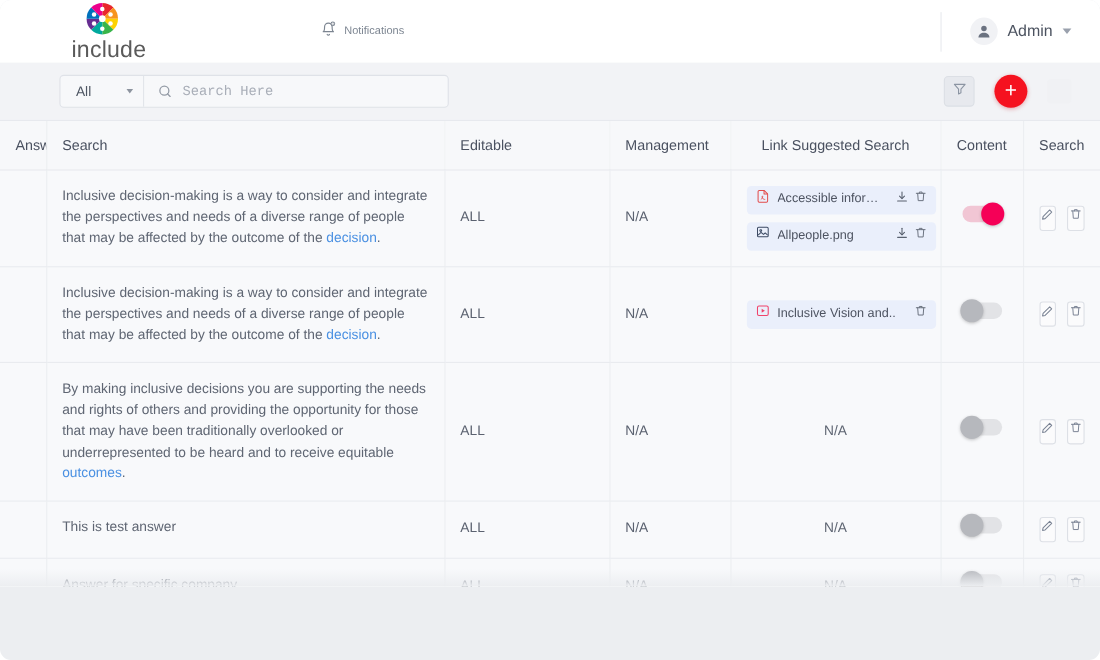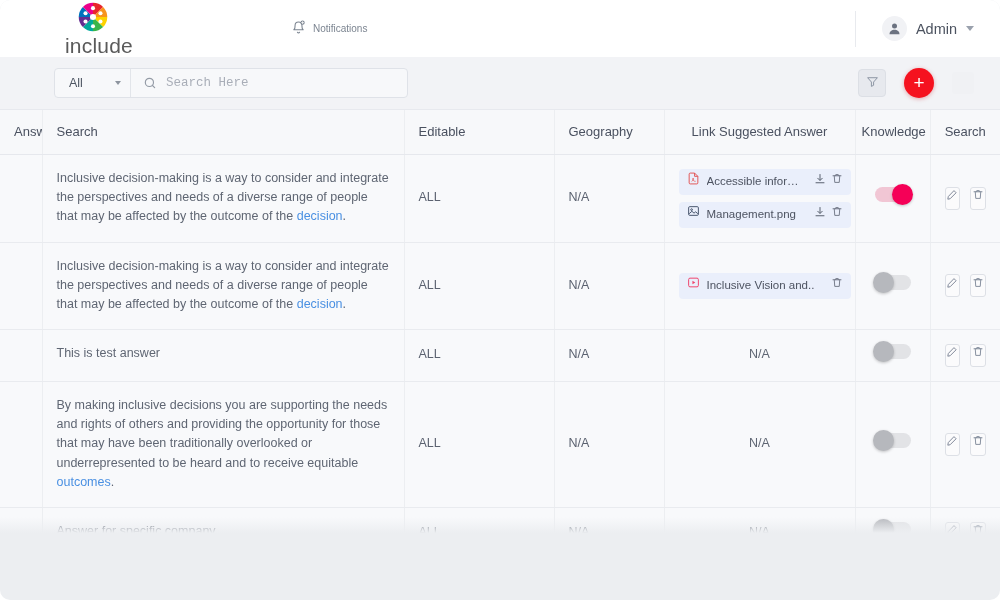--- a/index.html
+++ b/index.html
@@ -250,23 +250,23 @@
         <col style="width:110px">
           <col style="width:191px">
           <col style="width:75px">
           <col style="width:70px">
       </colgroup>
       <thead>
         <tr>
           <th>Answe</th>
           <th>Search</th>
           <th>Editable</th>
-          <th>Geography</th>
-          <th class="ctr">Link Suggested Answer</th>
-          <th class="ctr">Knowledge</th>
+          <th>Management</th>
+          <th class="ctr">Link Suggested Search</th>
+          <th class="ctr">Content</th>
           <th class="ctr">Search</th>
         </tr>
       </thead>
       <tbody id="tbody">
           <tr>
             <td class="vtop"></td>
             <td class="vtop ans-text"><span>Inclusive decision-making is a way to consider and integrate the perspectives and needs of a diverse range of people that may be affected by the outcome of the </span><a class="lnk">decision</a><span>.</span></td>
             <td>ALL</td>
             <td>N/A</td>
             <td class="ctr">
@@ -289,21 +289,21 @@
                       <path d="M6.5 6.5l1 13.3h9l1-13.3"></path>
                     </svg></span>
                 </span>
               </div>
               <div class="chip">
                 <span><svg width="13" height="14" viewBox="0 0 24 24" fill="none" stroke="#3c4a63" stroke-width="1.7" stroke-linejoin="round">
                     <rect x="3" y="4" width="18" height="16" rx="2"></rect>
                     <circle cx="8.5" cy="9.5" r="1.6"></circle>
                     <path d="M4 17l5-4.5 4 3.5 3-2.5 4 3.5"></path>
                   </svg></span>
-                <span class="chip-name">Management.png</span>
+                <span class="chip-name">Allpeople.png</span>
                 <span class="chip-acts">
                   <span><svg width="12" height="12" viewBox="0 0 24 24" fill="none" stroke="#59616f" stroke-width="2" stroke-linecap="round" stroke-linejoin="round">
                       <path d="M12 3v11"></path>
                       <path d="M7.5 10.5L12 15l4.5-4.5"></path>
                       <path d="M4 19.5h16"></path>
                     </svg></span>
                   <span><svg width="12" height="13" viewBox="0 0 24 24" fill="none" stroke="#6b7280" stroke-width="1.8" stroke-linecap="round" stroke-linejoin="round">
                       <path d="M4 6.5h16"></path>
                       <path d="M9.5 6.5V4.2h5v2.3"></path>
                       <path d="M6.5 6.5l1 13.3h9l1-13.3"></path>
@@ -363,21 +363,21 @@
                       <path d="M4 6.5h16"></path>
                       <path d="M9.5 6.5V4.2h5v2.3"></path>
                       <path d="M6.5 6.5l1 13.3h9l1-13.3"></path>
                     </svg></span>
                 </span>
               </span>
             </td>
           </tr>
           <tr>
             <td class="vtop"></td>
-            <td class="vtop ans-text"><span>This is test answer</span></td>
+            <td class="vtop ans-text"><span>By making inclusive decisions you are supporting the needs and rights of others and providing the opportunity for those that may have been traditionally overlooked or underrepresented to be heard and to receive equitable </span><a class="lnk">outcomes</a><span>.</span></td>
             <td>ALL</td>
             <td>N/A</td>
             <td class="ctr"><span class="na">N/A</span></td>
             <td class="ctr"><span class="toggle off"><span class="track"></span><span class="knob"></span></span></td>
             <td class="ctr">
               <span class="acts">
                 <span class="iconbtn">
                   <span><svg width="12" height="12" viewBox="0 0 24 24" fill="none" stroke="#7b8495" stroke-width="1.9" stroke-linecap="round" stroke-linejoin="round">
                       <path d="M16.5 3.8l3.7 3.7L8.2 19.5l-4.6.9.9-4.6z"></path>
                     </svg></span>
@@ -387,21 +387,21 @@
                       <path d="M4 6.5h16"></path>
                       <path d="M9.5 6.5V4.2h5v2.3"></path>
                       <path d="M6.5 6.5l1 13.3h9l1-13.3"></path>
                     </svg></span>
                 </span>
               </span>
             </td>
           </tr>
           <tr>
             <td class="vtop"></td>
-            <td class="vtop ans-text"><span>By making inclusive decisions you are supporting the needs and rights of others and providing the opportunity for those that may have been traditionally overlooked or underrepresented to be heard and to receive equitable </span><a class="lnk">outcomes</a><span>.</span></td>
+            <td class="vtop ans-text"><span>This is test answer</span></td>
             <td>ALL</td>
             <td>N/A</td>
             <td class="ctr"><span class="na">N/A</span></td>
             <td class="ctr"><span class="toggle off"><span class="track"></span><span class="knob"></span></span></td>
             <td class="ctr">
               <span class="acts">
                 <span class="iconbtn">
                   <span><svg width="12" height="12" viewBox="0 0 24 24" fill="none" stroke="#7b8495" stroke-width="1.9" stroke-linecap="round" stroke-linejoin="round">
                       <path d="M16.5 3.8l3.7 3.7L8.2 19.5l-4.6.9.9-4.6z"></path>
                     </svg></span>

